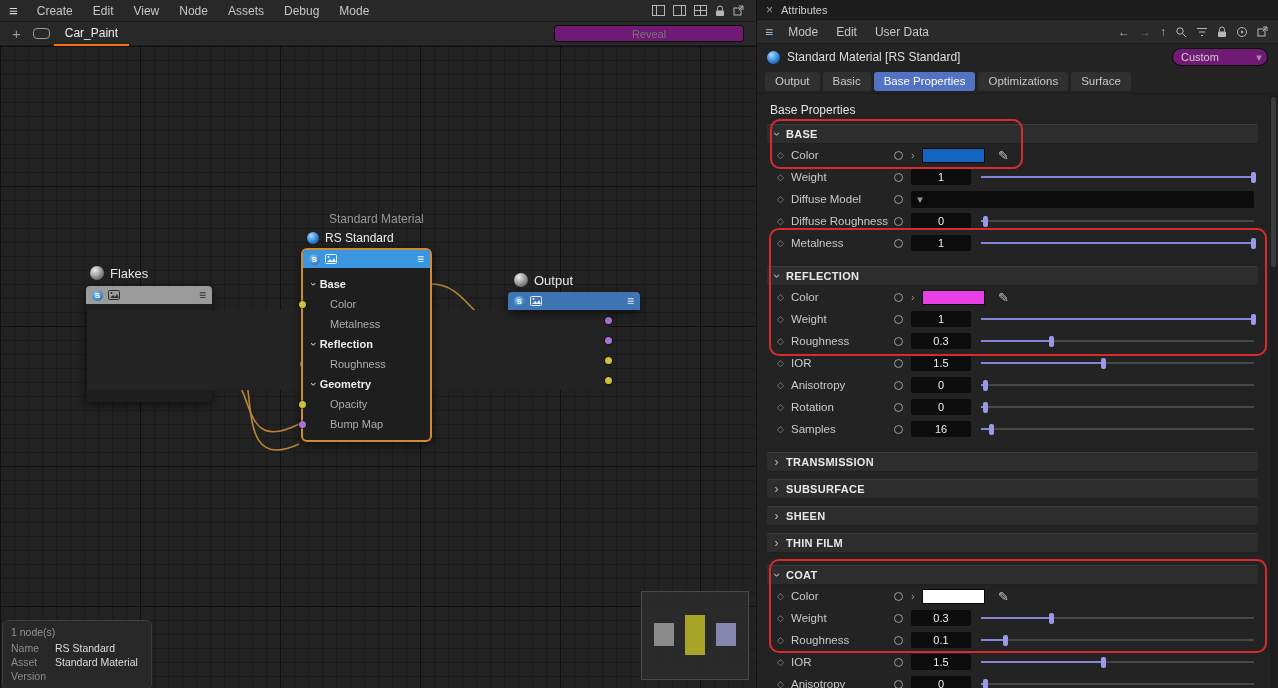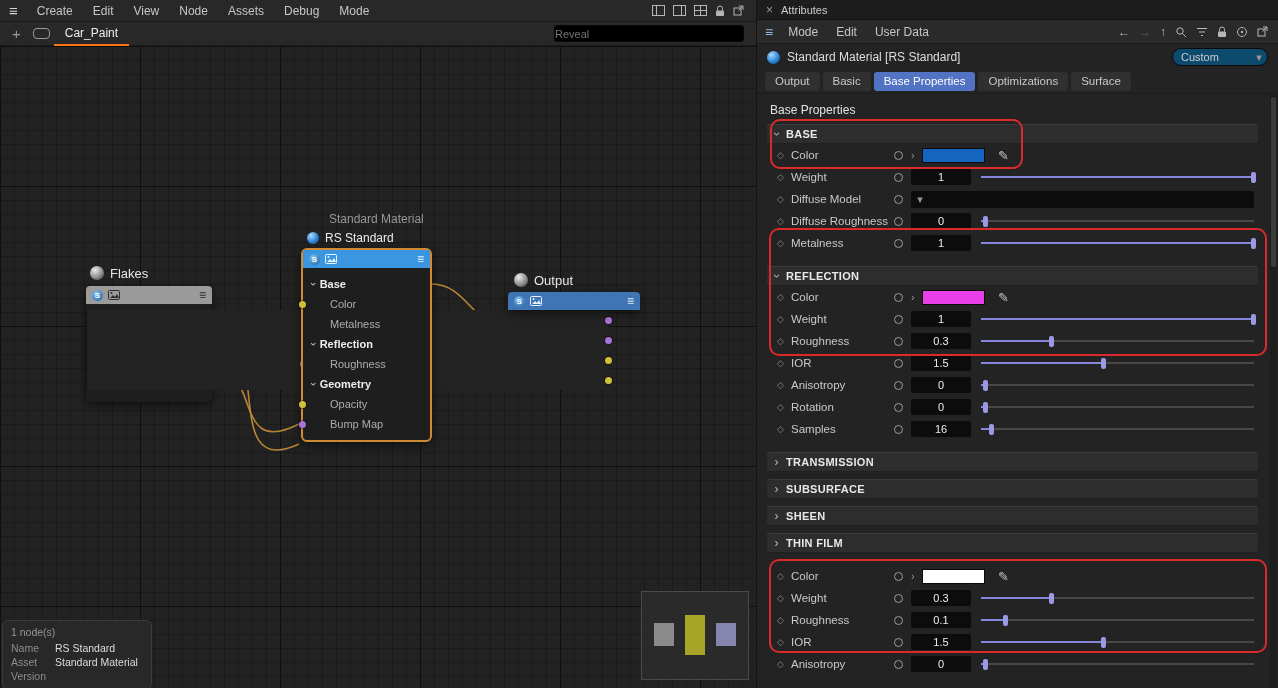--- a/index.html
+++ b/index.html
@@ -12,21 +12,21 @@
   .menubar{height:22px;background:#282828;display:flex;align-items:center;padding:0 6px;font-size:12px;color:#c6c6c6;border-bottom:1px solid #1b1b1b}
   .hamburger{font-size:15px;color:#d6d6d6;padding:0 9px 0 3px;line-height:1}
   .menu-item{padding:0 10px;height:22px;display:flex;align-items:center}
   .win-icons{margin-left:auto;display:flex;align-items:center;gap:8px;color:#b5b5b5;padding-right:6px}
   .win-icons svg{display:block}
 
   .tabbar{height:24px;background:#282828;display:flex;align-items:center;padding:0 4px;border-bottom:1px solid #1b1b1b}
   .plus-icon{color:#9a9a9a;font-size:15px;padding:0 8px;line-height:1}
   .node-tab-icon{color:#9a9a9a;margin:0 4px;display:flex}
   .doc-tab{height:24px;display:flex;align-items:center;padding:0 11px;color:#ececec;font-size:12px;border-bottom:2px solid #f97316}
-  .search-input{margin-left:auto;margin-right:8px;width:190px;height:17px;background:#000000;border:1px solid #090909;border-radius:3px;color:#999;font-size:11px;outline:none}
+  .search-input{margin-left:auto;margin-right:8px;width:190px;height:17px;background:#701a75;border:1px solid #090909;border-radius:3px;color:#999;font-size:11px;text-align:center;outline:none}
   .search-input::placeholder{color:#757575}
 
   .canvas{position:relative;flex:1;overflow:hidden;background-color:#222;
     background-image:
       linear-gradient(rgba(0,0,0,.40) 1px,transparent 1px),
       linear-gradient(90deg,rgba(0,0,0,.40) 1px,transparent 1px),
       linear-gradient(rgba(0,0,0,.20) 1px,transparent 1px),
       linear-gradient(90deg,rgba(0,0,0,.20) 1px,transparent 1px);
     background-size:140px 140px,140px 140px,14px 14px,14px 14px}
   .wires{position:absolute;left:0;top:0;z-index:1}
@@ -96,21 +96,21 @@
   .panel-menubar{height:24px;background:#2a2a2a;display:flex;align-items:center;padding:0 8px;font-size:12px;color:#c6c6c6;border-bottom:1px solid #1c1c1c}
   .panel-burger{color:#8fb8e0;font-size:14px;margin-right:6px;line-height:1}
   .pmenu-item{padding:0 9px;height:24px;display:flex;align-items:center}
   .nav-icons{margin-left:auto;display:flex;align-items:center;gap:9px;color:#b8b8b8;padding-right:2px}
   .nav-icons .dim{color:#646464}
   .arrow-glyph{font-size:12px;line-height:1}
   .nav-icons svg{display:block}
 
   .object-row{height:26px;display:flex;align-items:center;gap:7px;padding:0 10px;font-size:12px;color:#dedede}
   .obj-sphere{width:13px;height:13px;border-radius:50%;background:radial-gradient(circle at 35% 30%,#a8d8ff,#2f86d6 55%,#0d3e74);flex:none}
-  .preset-dd{margin-left:auto;width:96px;height:18px;background:#0c4a6e;border:1px solid #0a0a0a;border-radius:9px;display:flex;align-items:center;font-size:11px;color:#cccccc}
+  .preset-dd{margin-left:auto;width:96px;height:18px;background:#701a75;border:1px solid #0a0a0a;border-radius:9px;display:flex;align-items:center;font-size:11px;color:#cccccc}
   .preset-dd .dd-text{flex:1;padding-left:8px}
   .preset-dd .dd-caret{width:16px;text-align:center;color:#999}
 
   .tabs-row{height:24px;display:flex;align-items:center;gap:3px;padding:0 8px;border-bottom:1px solid #1d1d1d}
   .atab{padding:3px 10px;border-radius:3px;background:#303030;color:#c9c9c9;font-size:11.5px;line-height:13px}
   .atab.active{background:#5272c4;color:#fff}
 
   .attr-heading{padding:9px 10px 5px 13px;font-size:12px;color:#e2e2e2}
 
   .sections{flex:1;overflow:hidden;padding:0 20px 0 10px;position:relative}
@@ -566,20 +566,24 @@
             <span class="sec-title">SHEEN</span>
           </div>
         </div>
         <div class="sec" style="margin-top: 7px;">
           <div class="sec-header">
             <span class="chev">›</span>
             <span class="sec-title">THIN FILM</span>
           </div>
         </div>
         <div class="sec" style="margin-top: 12px;">
+          <div class="sec-header">
+            <span class="chev down">›</span>
+            <span class="sec-title">COAT</span>
+          </div>
           <div class="prow">
             <span class="diamond">◇</span>
             <span class="plabel">Color</span>
             <span class="animdot"></span>
             <span class="gt">›</span>
             <span class="swatch" style="background: rgb(255, 255, 255);"></span>
             <span class="pen">✎</span>
           </div>
           <div class="prow">
             <span class="diamond">◇</span>

